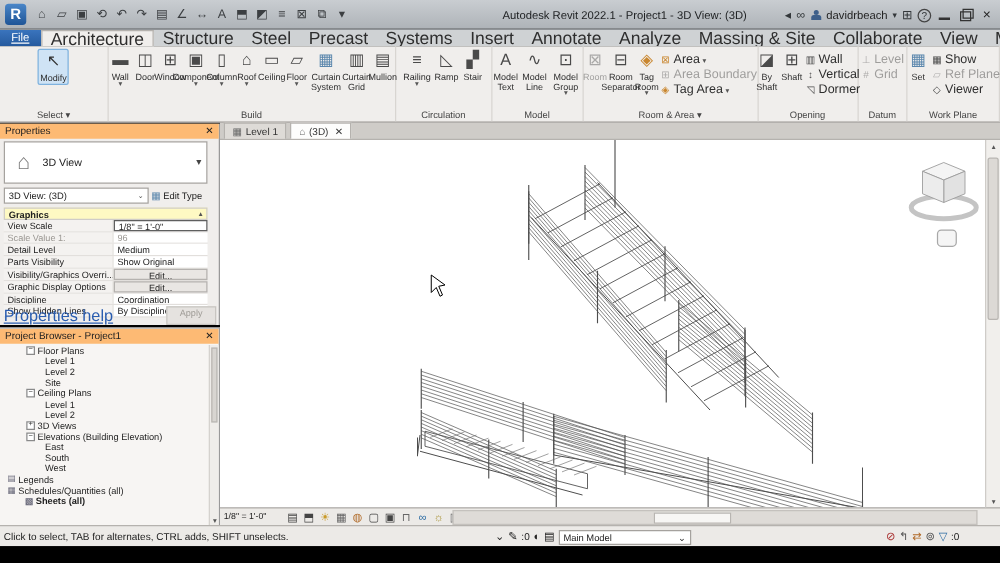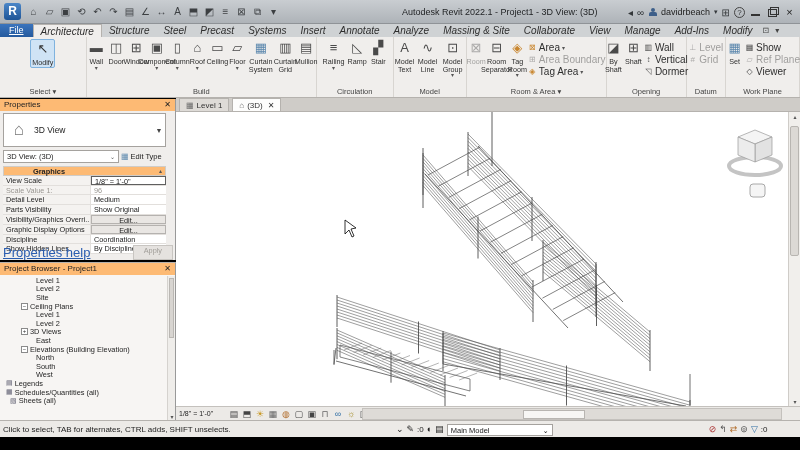--- a/index.html
+++ b/index.html
@@ -21,21 +21,21 @@
   .person:before{content:"";position:absolute;left:2.5px;top:0;width:4px;height:4px;border-radius:50%;background:#3d5f8a;}
   .person:after{content:"";position:absolute;left:0.5px;top:4.5px;width:8px;height:4px;border-radius:2px 2px 0 0;background:#3d5f8a;}
   .uname{font-size:9px;color:#222;}
   .winbtn{width:13px;height:13px;display:inline-block;text-align:center;line-height:11px;font-size:10px;color:#222;}
   .minbtn:after{content:"";display:block;margin:8px 2px 0;border-bottom:2px solid #333;}
   .restbtn{position:relative;}
   .restbtn:after{content:"";position:absolute;left:2px;top:3px;width:7px;height:6px;border:1px solid #333;background:transparent;}
   .restbtn:before{content:"";position:absolute;left:4px;top:1px;width:7px;height:6px;border:1px solid #333;}
   
   .tabrow{position:absolute;left:0;top:24px;width:800px;height:13px;background:#cfd2d4;display:flex;align-items:stretch;}
-  .tab{font-size:10px;line-height:13px;padding:0 7px;color:#2e2e2e;white-space:nowrap;font-style:italic;}
+  .tab{font-size:14px;line-height:13px;padding:0 7px;color:#2e2e2e;white-space:nowrap;}
   .tab-file{background:linear-gradient(#3a74bd,#255a9e);color:#fff;padding:0 9px;font-size:9px;line-height:13px;text-decoration:underline;}
   .tab.active{background:#f0eeec;border:1px solid #b5b2ae;border-bottom:none;}
   .tab-opts{font-size:8px;color:#444;line-height:13px;padding:0 3px;}
   
   .ribbon{position:absolute;left:0;top:37px;width:800px;height:61px;background:#f0eeec;
     border-bottom:1px solid #b5b2ae;display:flex;}
   .panel{position:relative;height:100%;border-right:1px solid #d8d5d1;display:flex;flex-direction:column;}
   .panel-body{flex:1;display:flex;align-items:flex-start;justify-content:center;gap:1px;padding-top:2px;}
   .panel-label{height:11px;font-size:7.5px;color:#444;text-align:center;line-height:11px;white-space:nowrap;}
   .btn-big{display:flex;flex-direction:column;align-items:center;min-width:19px;max-width:40px;padding:1px 1px 0;}
@@ -79,21 +79,21 @@
   .typesel .tarr{width:12px;font-size:7px;color:#444;text-align:center;}
   .instrow{position:absolute;left:3px;top:51px;width:170px;height:13px;display:flex;gap:2px;}
   .instsel{width:116px;height:13px;background:#fff;border:1px solid #a5a29e;font-size:7.5px;line-height:12px;padding:0 3px;display:flex;justify-content:space-between;}
   .edittype{width:48px;height:13px;font-size:7.5px;line-height:12px;display:flex;align-items:center;gap:2px;}
   .edittype .eticon{font-size:8px;color:#5b87ad;}
   .pgrid{position:absolute;left:3px;top:67px;width:163px;}
   .prow{display:flex;height:9.8px;border-bottom:1px solid #e2dfdc;}
   .prow .pl{width:88px;font-size:7.3px;line-height:9.5px;padding-left:3px;color:#222;background:#f4f2f0;
      white-space:nowrap;overflow:hidden;border-right:1px solid #e2dfdc;}
   .prow .pv{flex:1;font-size:7.3px;line-height:9.5px;padding-left:3px;background:#fff;white-space:nowrap;overflow:hidden;}
-  .prow.sect{background:#fdba74;border:1px solid #cfccc8;padding-left:26px;}
+  .prow.sect{background:#fef9c3;border:1px solid #cfccc8;}
   .prow.sect .ps{flex:1;font-size:7.4px;font-weight:bold;line-height:9.5px;padding-left:3px;color:#222;}
   .prow.sect .pin{font-size:6px;padding-right:3px;color:#555;}
   .pv.inputsel{border:1px solid #5f5f5f;background:#fff;}
   .pv.btnlike{background:#e9e6e3;border:1px solid #b5b2af;text-align:center;padding-left:0;}
   .prow.dis .pl,.prow.dis .pv{color:#9a9792;}
   .p-foot{position:absolute;left:3px;top:146px;width:170px;display:flex;justify-content:space-between;}
   .phelp{font-size:13px;color:#2a5db0;text-decoration:underline;}
   .papply{font-size:7.3px;color:#a09d98;background:#e5e2df;border:1px solid #c8c5c1;padding:0 10px;line-height:10px;}
   
   .browser{position:absolute;left:0;top:262px;width:176px;height:158px;background:#f7f5f3;border-right:1px solid #999;border-top:1px solid #b5b2ae;overflow:hidden;}
@@ -602,20 +602,24 @@
       <span class="papply">Apply</span>
     </div>
   </div>
 
   <div class="browser">
     <div class="p-head">
       <span>Project Browser - Project1</span>
       <span class="p-x">✕</span>
     </div>
     <div class="tree" id="tree">
+        <div class="trow" style="padding-left: 21px;">
+          <span class="exp">−</span>
+          <span class="tl">Floor Plans</span>
+        </div>
         <div class="trow" style="padding-left: 36px;">
           <span class="tl">Level 1</span>
         </div>
         <div class="trow" style="padding-left: 36px;">
           <span class="tl">Level 2</span>
         </div>
         <div class="trow" style="padding-left: 36px;">
           <span class="tl">Site</span>
         </div>
         <div class="trow" style="padding-left: 21px;">
@@ -625,45 +629,42 @@
         <div class="trow" style="padding-left: 36px;">
           <span class="tl">Level 1</span>
         </div>
         <div class="trow" style="padding-left: 36px;">
           <span class="tl">Level 2</span>
         </div>
         <div class="trow" style="padding-left: 21px;">
           <span class="exp">+</span>
           <span class="tl">3D Views</span>
         </div>
-        <div class="trow" style="padding-left: 36px;">
-          <span class="tl">East</span>
-        </div>
         <div class="trow" style="padding-left: 21px;">
           <span class="exp">−</span>
           <span class="tl">Elevations (Building Elevation)</span>
         </div>
         <div class="trow" style="padding-left: 36px;">
-          <span class="tl">North</span>
+          <span class="tl">East</span>
         </div>
         <div class="trow" style="padding-left: 36px;">
           <span class="tl">South</span>
         </div>
         <div class="trow" style="padding-left: 36px;">
           <span class="tl">West</span>
         </div>
         <div class="trow" style="padding-left: 6px;">
           <span class="ticon">▤</span>
           <span class="tl">Legends</span>
         </div>
         <div class="trow" style="padding-left: 6px;">
           <span class="ticon">▦</span>
           <span class="tl">Schedules/Quantities (all)</span>
         </div>
-        <div class="trow" style="padding-left: 10px;">
+        <div class="trow" style="padding-left: 20px; font-weight: bold;">
           <span class="ticon">▧</span>
           <span class="tl">Sheets (all)</span>
         </div>
       </div>
     <div class="bscroll">
       <div class="bthumb"></div>
       <span class="bsarr">▾</span>
     </div>
   </div>
 

